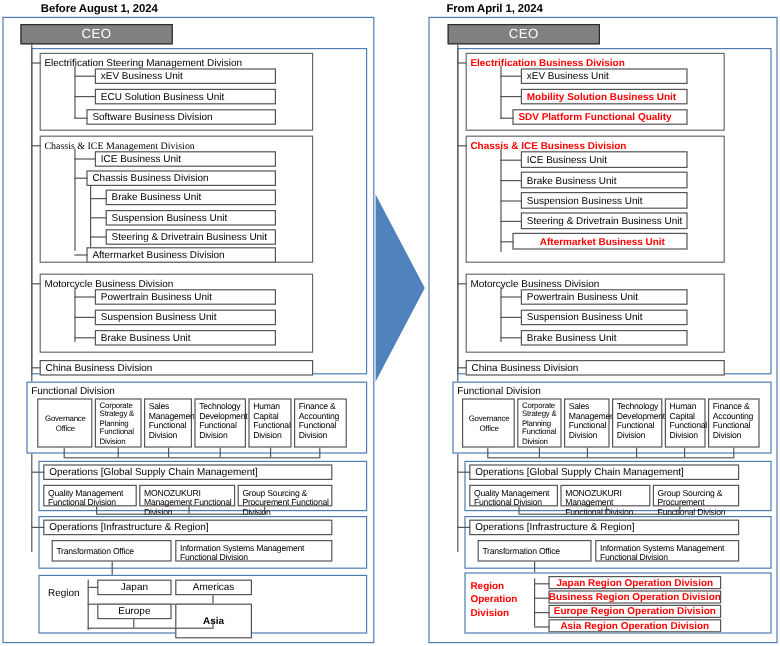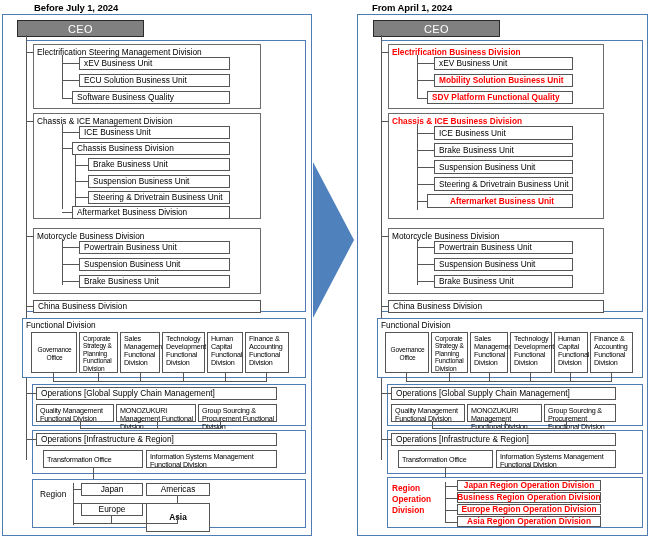--- a/index.html
+++ b/index.html
@@ -43,42 +43,42 @@
 
   .lbl{position:absolute;font-size:8.3px;line-height:1.1;white-space:pre;}
   .lbl.red{color:#FF0000;font-weight:bold;}
 
   
   #arrow{position:absolute;left:311px;top:160px;width:44px;height:160px;}
 </style>
 </head>
 <body>
 
-<div class="panel-title" id="title-before">Before July 1, 2024</div>
+<div class="panel-title" id="title-before">Before August 1, 2024</div>
 <div class="panel" id="panel-before"></div>
 
 <div class="ceo-box" style="left:17px;top:20px;width:125px;height:15px;">CEO</div>
 
 <div class="bgrp" style="left:26px;top:40px;width:280px;height:272px;"></div>
 
 <div class="ln lnv" style="left:26px;top:35px;width:1.2px;height:425px;"></div>
 
 <div class="grp" style="left:33px;top:44px;width:228px;height:65px;"></div>
 <div class="lbl" style="left:37px;top:48px;">Electrification Steering Management Division</div>
 <div class="ln lnh" style="left:26px;top:52px;width:8px;"></div>
 <div class="ln lnv" style="left:62px;top:55px;height:44px;"></div>
 <div class="bx lead" style="left:79px;top:57px;width:151px;height:13px;">xEV Business Unit</div>
 <div class="ln lnh" style="left:62px;top:63px;width:18px;"></div>
 <div class="bx lead" style="left:79px;top:74px;width:151px;height:13px;">ECU Solution Business Unit</div>
 <div class="ln lnh" style="left:62px;top:80px;width:18px;"></div>
-<div class="bx lead" style="left:72px;top:91px;width:158px;height:13px;">Software Business Quality</div>
+<div class="bx lead" style="left:72px;top:91px;width:158px;height:13px;">Software Business Division</div>
 <div class="ln lnh" style="left:62px;top:98px;width:11px;"></div>
 
 <div class="grp" style="left:33px;top:113px;width:228px;height:106px;"></div>
-<div class="lbl" style="left:37px;top:117px;">Chassis &amp; ICE Management Division</div>
+<div class="lbl" style="left:37px;top:117px;font-family:Liberation Serif, serif;">Chassis &amp; ICE Management Division</div>
 <div class="ln lnh" style="left:26px;top:121px;width:8px;"></div>
 <div class="ln lnv" style="left:62px;top:124px;height:85px;"></div>
 <div class="bx lead" style="left:79px;top:126px;width:151px;height:13px;">ICE Business Unit</div>
 <div class="ln lnh" style="left:62px;top:132px;width:18px;"></div>
 <div class="bx lead" style="left:72px;top:142px;width:158px;height:13px;">Chassis Business Division</div>
 <div class="ln lnh" style="left:62px;top:148px;width:11px;"></div>
 <div class="ln lnv" style="left:75px;top:155px;height:52px;"></div>
 <div class="bx lead" style="left:88px;top:158px;width:142px;height:13px;">Brake Business Unit</div>
 <div class="ln lnh" style="left:75px;top:165px;width:14px;"></div>
 <div class="bx lead" style="left:88px;top:175px;width:142px;height:13px;">Suspension Business Unit</div>

